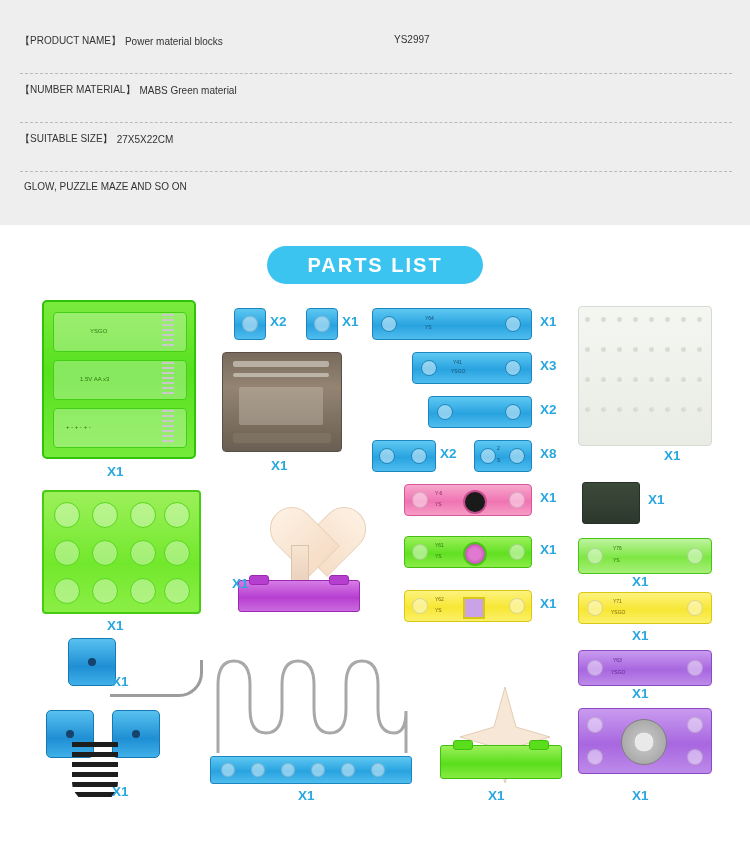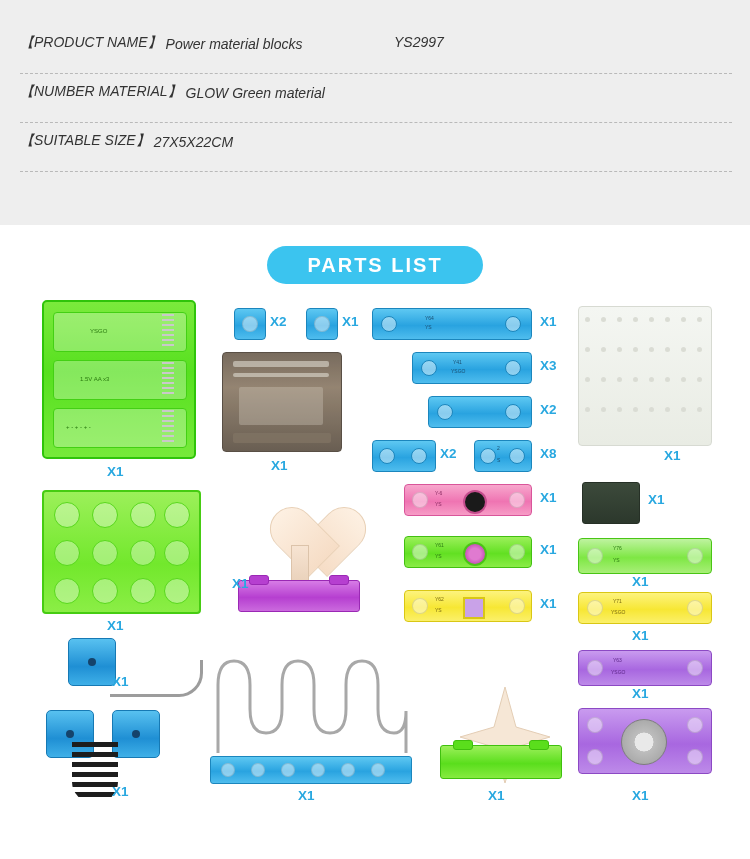--- a/index.html
+++ b/index.html
@@ -21,24 +21,23 @@
   .spec-row{
     display:flex;
     height:30px;
     align-items:flex-start;
     border-bottom:1px dashed #b9b9b9;
     padding-bottom:9px;
     margin-bottom:9px;
   }
   .spec-row.last{border-bottom:none;}
   .spec-cell{
-    display:flex;align-items:flex-end;
-    font-size:14px;color:#3a3a3a;
+    display:flex;align-items:center;
+    font-size:10px;color:#3a3a3a;
     white-space:nowrap;
-    font-style:italic;
   }
   .spec-cell.left{width:370px;}
   .spec-cell.right{width:340px;}
   .spec-key{font-weight:normal;color:#333;}
   .spec-val{margin-left:4px;color:#333;}
 
   
   .banner{
     position:absolute;left:267px;top:246px;
     width:216px;height:38px;
@@ -242,33 +241,34 @@
         <span class="spec-val">Power material blocks</span>
       </div>
       <div class="spec-cell right">
         <span class="spec-val">YS2997</span>
       </div>
     </div>
 
     <div class="spec-row">
       <div class="spec-cell left">
         <span class="spec-key">【NUMBER MATERIAL】</span>
-        <span class="spec-val">GLOW Green material</span>
+        <span class="spec-val">MABS Green material</span>
       </div>
     </div>
 
     <div class="spec-row">
       <div class="spec-cell left">
         <span class="spec-key">【SUITABLE SIZE】</span>
         <span class="spec-val">27X5X22CM</span>
       </div>
     </div>
 
     <div class="spec-row last">
       <div class="spec-cell left" style="width:712px">
+        <span class="spec-val">GLOW, PUZZLE MAZE AND SO ON</span>
       </div>
     </div>
 
   </div>
 </div>
 
 <div class="banner">
   <span class="banner-text">PARTS LIST</span>
 </div>
 

